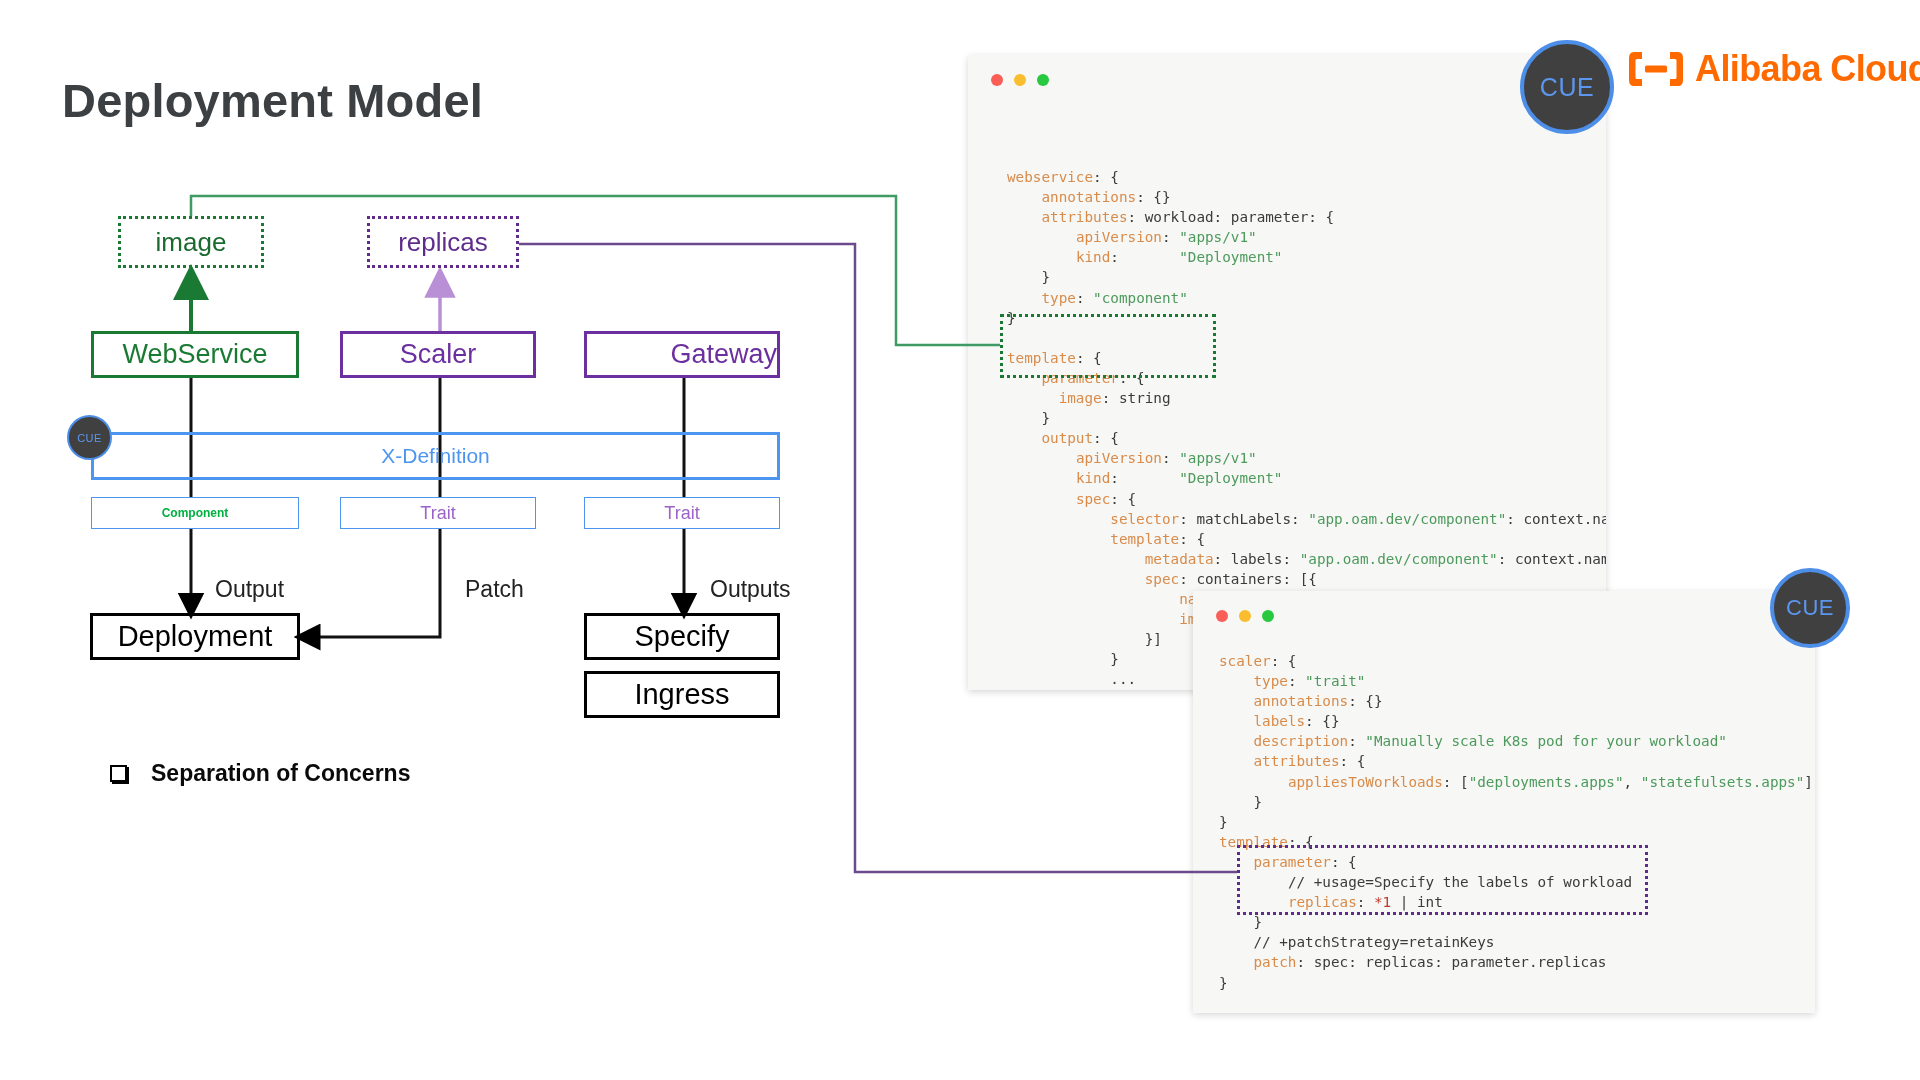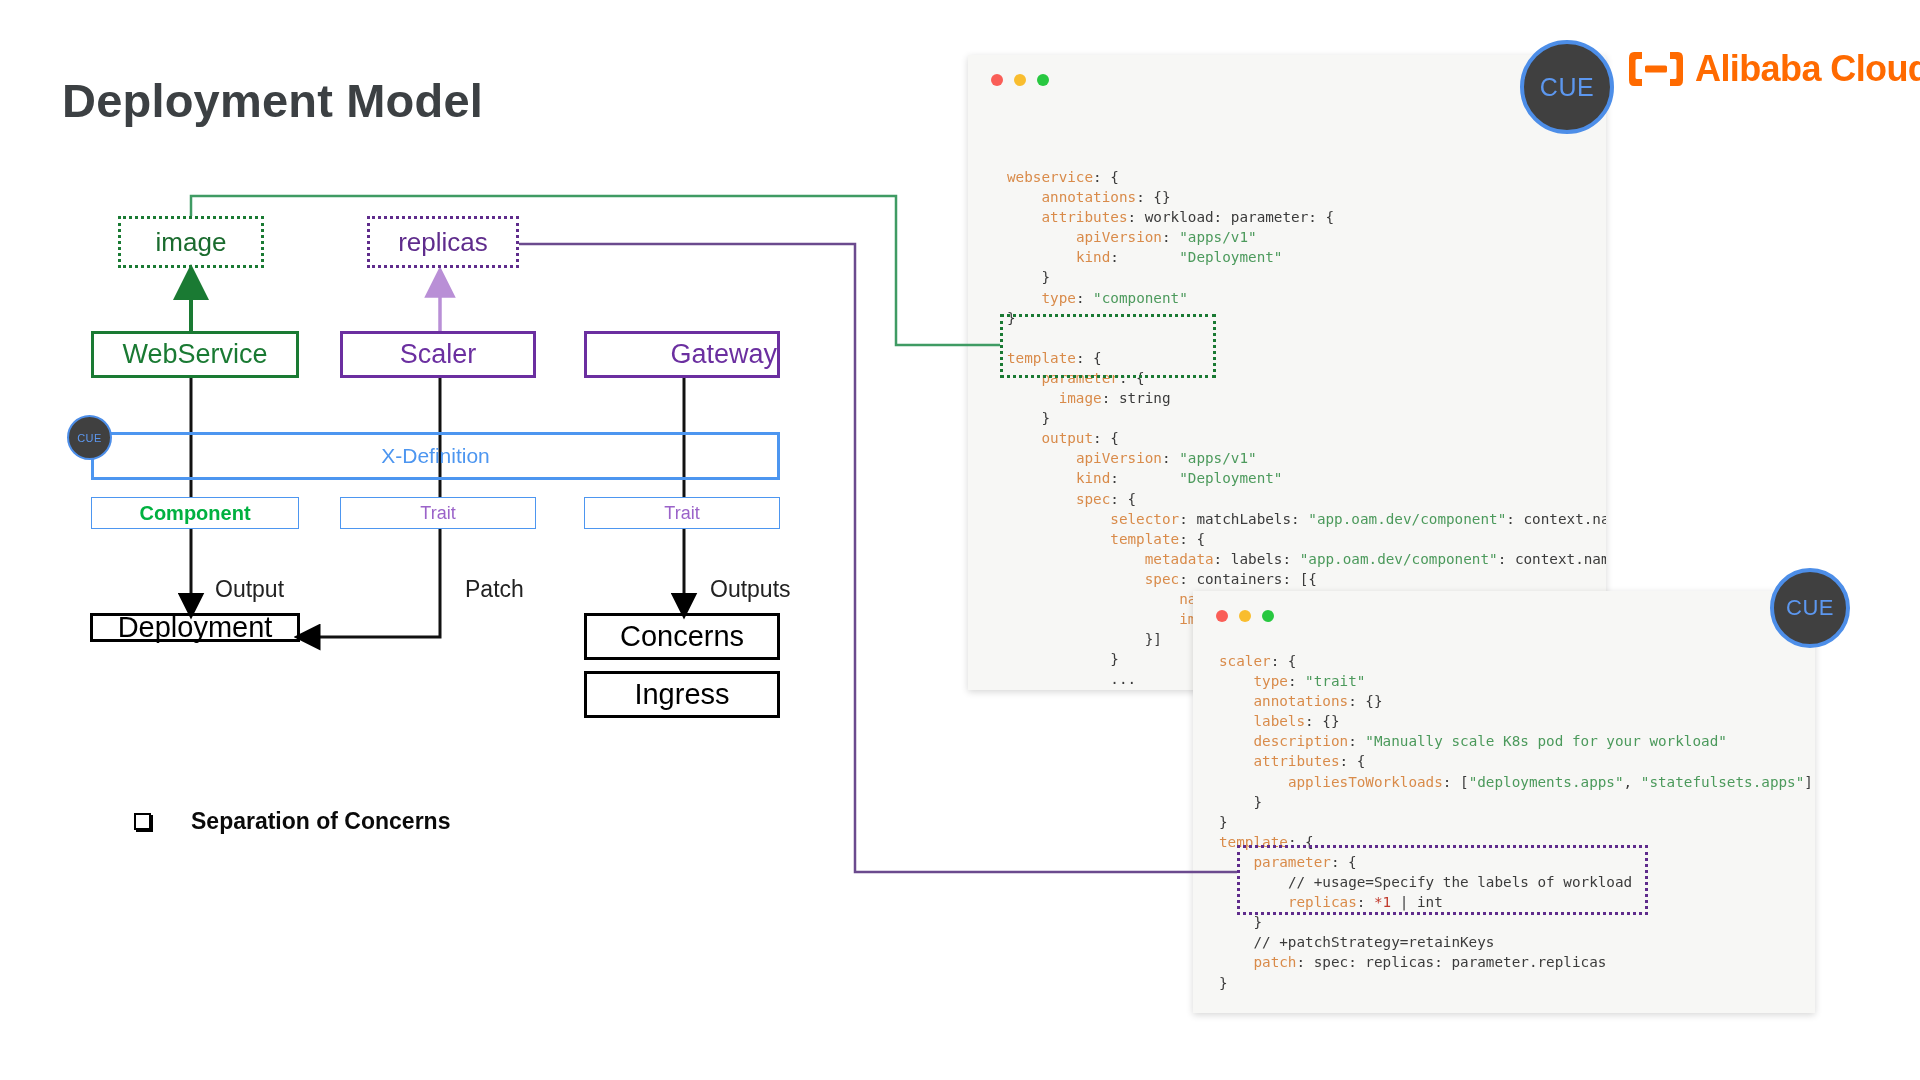--- a/index.html
+++ b/index.html
@@ -89,39 +89,39 @@
     border: 3px solid #4d96f0;
     color: #4d96f0;
     font-size: 21px;
   }
 
   
   .box-component {
     left: 91px; top: 497px; width: 208px; height: 32px;
     border: 1px solid #4d96f0;
     color: #00b140;
-    font-size: 20px;
+    font-size: 12px;
     font-weight: 600;
   }
   .box-trait1 {
     left: 340px; top: 497px; width: 196px; height: 32px;
     border: 1px solid #4d96f0;
     color: #9b63c9;
     font-size: 18px;
   }
   .box-trait2 {
     left: 584px; top: 497px; width: 196px; height: 32px;
     border: 1px solid #4d96f0;
     color: #9b63c9;
     font-size: 18px;
   }
 
   
   .box-deployment {
-    left: 90px; top: 613px; width: 210px; height: 29px;
+    left: 90px; top: 613px; width: 210px; height: 47px;
     border: 3px solid #000;
     color: #000;
     font-size: 29px;
   }
   .box-service {
     left: 584px; top: 613px; width: 196px; height: 47px;
     border: 3px solid #000;
     color: #000;
     font-size: 29px;
   }
@@ -167,25 +167,24 @@
   }
   .cue-bottom {
     left: 1770px; top: 568px; width: 80px; height: 80px;
     font-size: 22px;
   }
 
   
   #bullet-row {
     position: absolute;
     left: 110px;
-    top: 808px;
+    top: 760px;
     display: flex;
     align-items: center;
-    gap: 40px;
-    margin-left: 24px;
+    gap: 24px;
   }
   #bullet-marker {
     width: 17px; height: 17px;
     border: 2.5px solid #000;
     box-shadow: 2px 2px 0 #000;
     box-sizing: border-box;
   }
   #bullet-text {
     font-size: 23px;
     font-weight: bold;
@@ -320,21 +319,21 @@
       <span>Trait</span>
     </div>
   <div class="dbox box-trait2">
       <span>Trait</span>
     </div>
 
   <div class="dbox box-deployment">
       <span>Deployment</span>
     </div>
   <div class="dbox box-service">
-      <span>Concerns</span>
+      <span>Specify</span>
     </div>
   <div class="dbox box-ingress">
       <span>Ingress</span>
     </div>
 
   <div class="edge-label lbl-output">Output</div>
   <div class="edge-label lbl-patch">Patch</div>
   <div class="edge-label lbl-outputs">Outputs</div>
 
   <div class="cue-badge cue-small">

